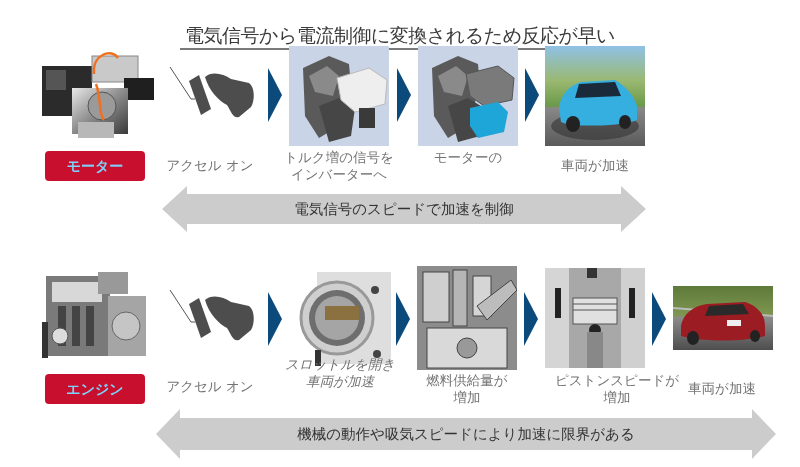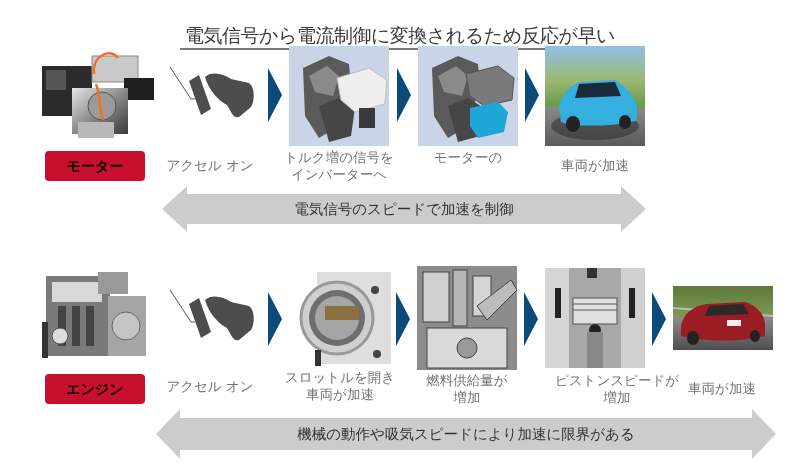--- a/index.html
+++ b/index.html
@@ -10,21 +10,21 @@
 
   .headline {
     left: 180px; top: 22px; width: 440px; height: 28px;
     font-size: 19px; line-height: 26px; text-align: center; color: #3a3a3a;
     border-bottom: 2px solid #7a7a7a; letter-spacing: -0.5px;
     white-space: nowrap;
   }
 
   .badge {
     width: 100px; height: 30px; border-radius: 4px;
-    background: #c8102e; color: #000000; font-weight: bold;
+    background: #c8102e; color: #7dd3fc; font-weight: bold;
     font-size: 14px; line-height: 30px; text-align: center;
   }
 
   .label {
     font-size: 13.5px; line-height: 17px; text-align: center; color: #737373;
     white-space: nowrap;
   }
 
   .photo { overflow: hidden; }
 
@@ -183,21 +183,21 @@
     <rect x="20" y="4" width="74" height="92" fill="#dedede"></rect>
     <circle cx="40" cy="50" r="36" fill="#cfcfcf" stroke="#999" stroke-width="3"></circle>
     <circle cx="40" cy="50" r="28" fill="#6e6e6e"></circle>
     <circle cx="40" cy="50" r="22" fill="#a5a5a5"></circle>
     <rect x="28" y="38" width="34" height="14" fill="#8b7040"></rect>
     <circle cx="78" cy="22" r="4" fill="#444"></circle>
     <circle cx="80" cy="86" r="4" fill="#444"></circle>
     <rect x="18" y="82" width="6" height="16" fill="#333"></rect>
   </svg>
 </div>
-<div class="abs label" style="left:270px;top:369px;width:140px;">
+<div class="abs label" style="left:270px;top:356px;width:140px;font-style:italic;">
   <div>スロットルを開き</div>
   <div>車両が加速</div>
 </div>
 
 <div class="abs chev" style="left:396px;top:292px;">
   <svg width="14" height="54" viewBox="0 0 14 54">
       <polygon points="0,0 14,27 0,54" fill="#0d4a7c"></polygon>
     </svg>
 </div>
 

